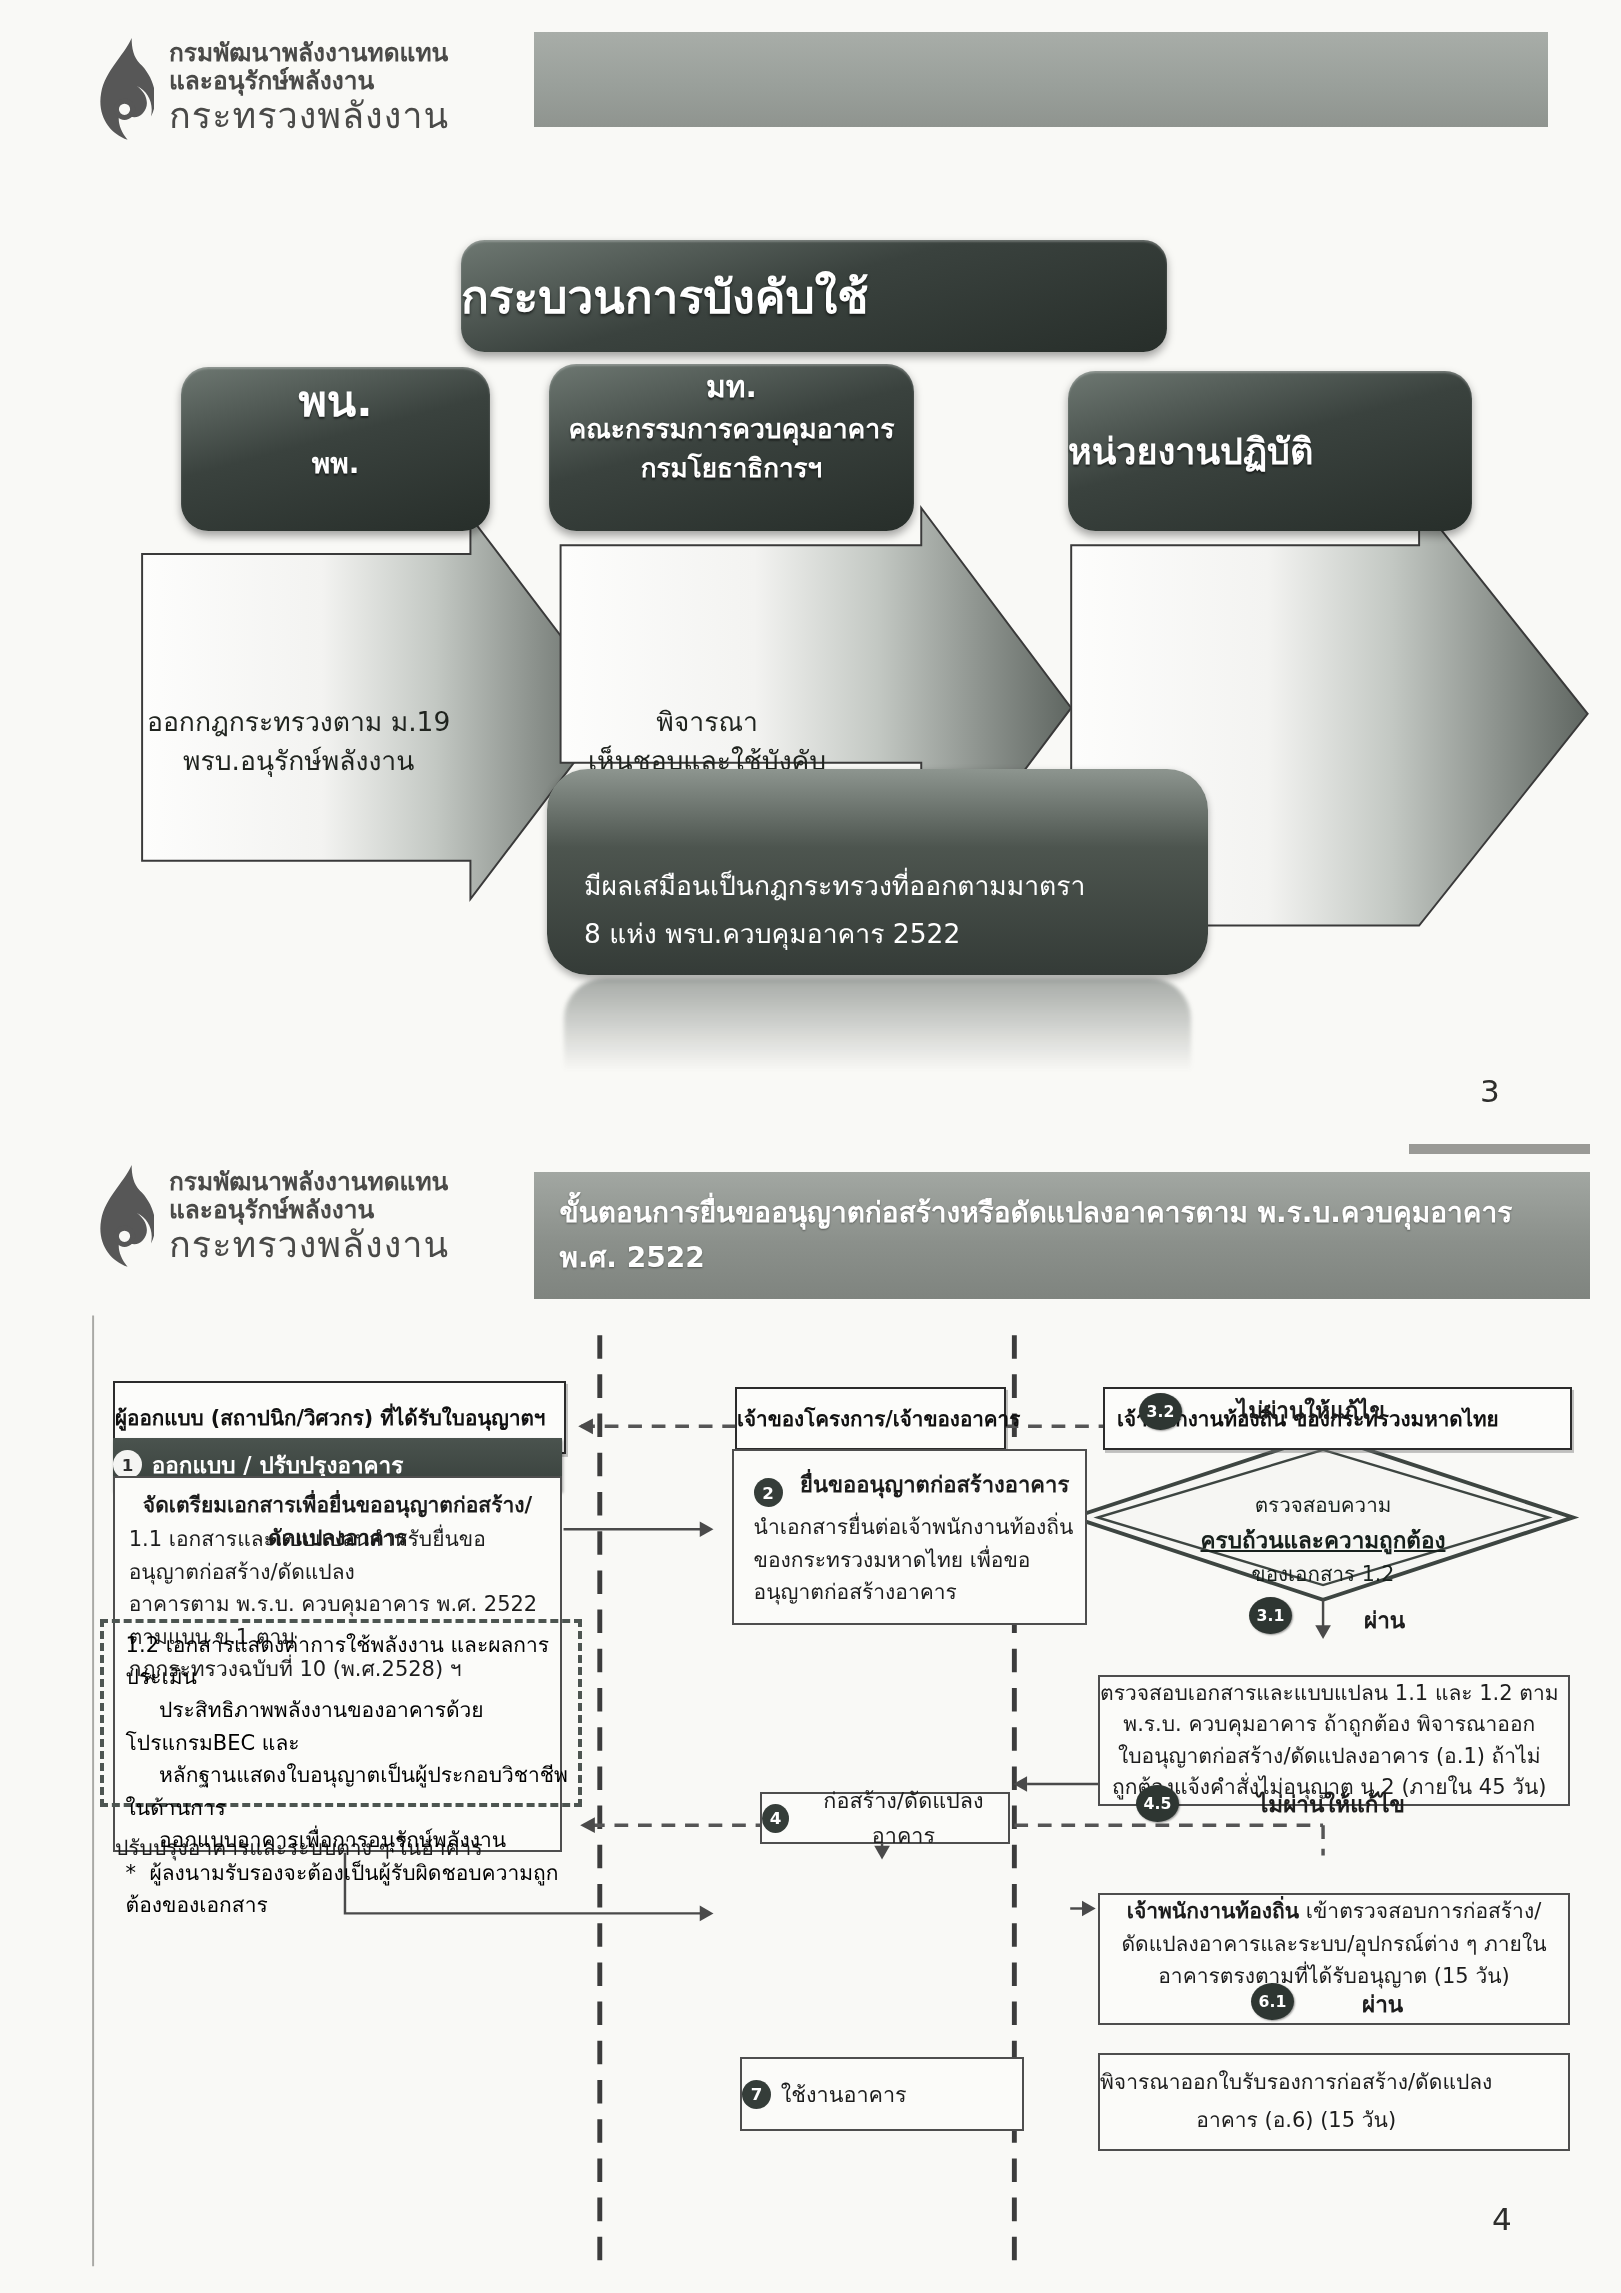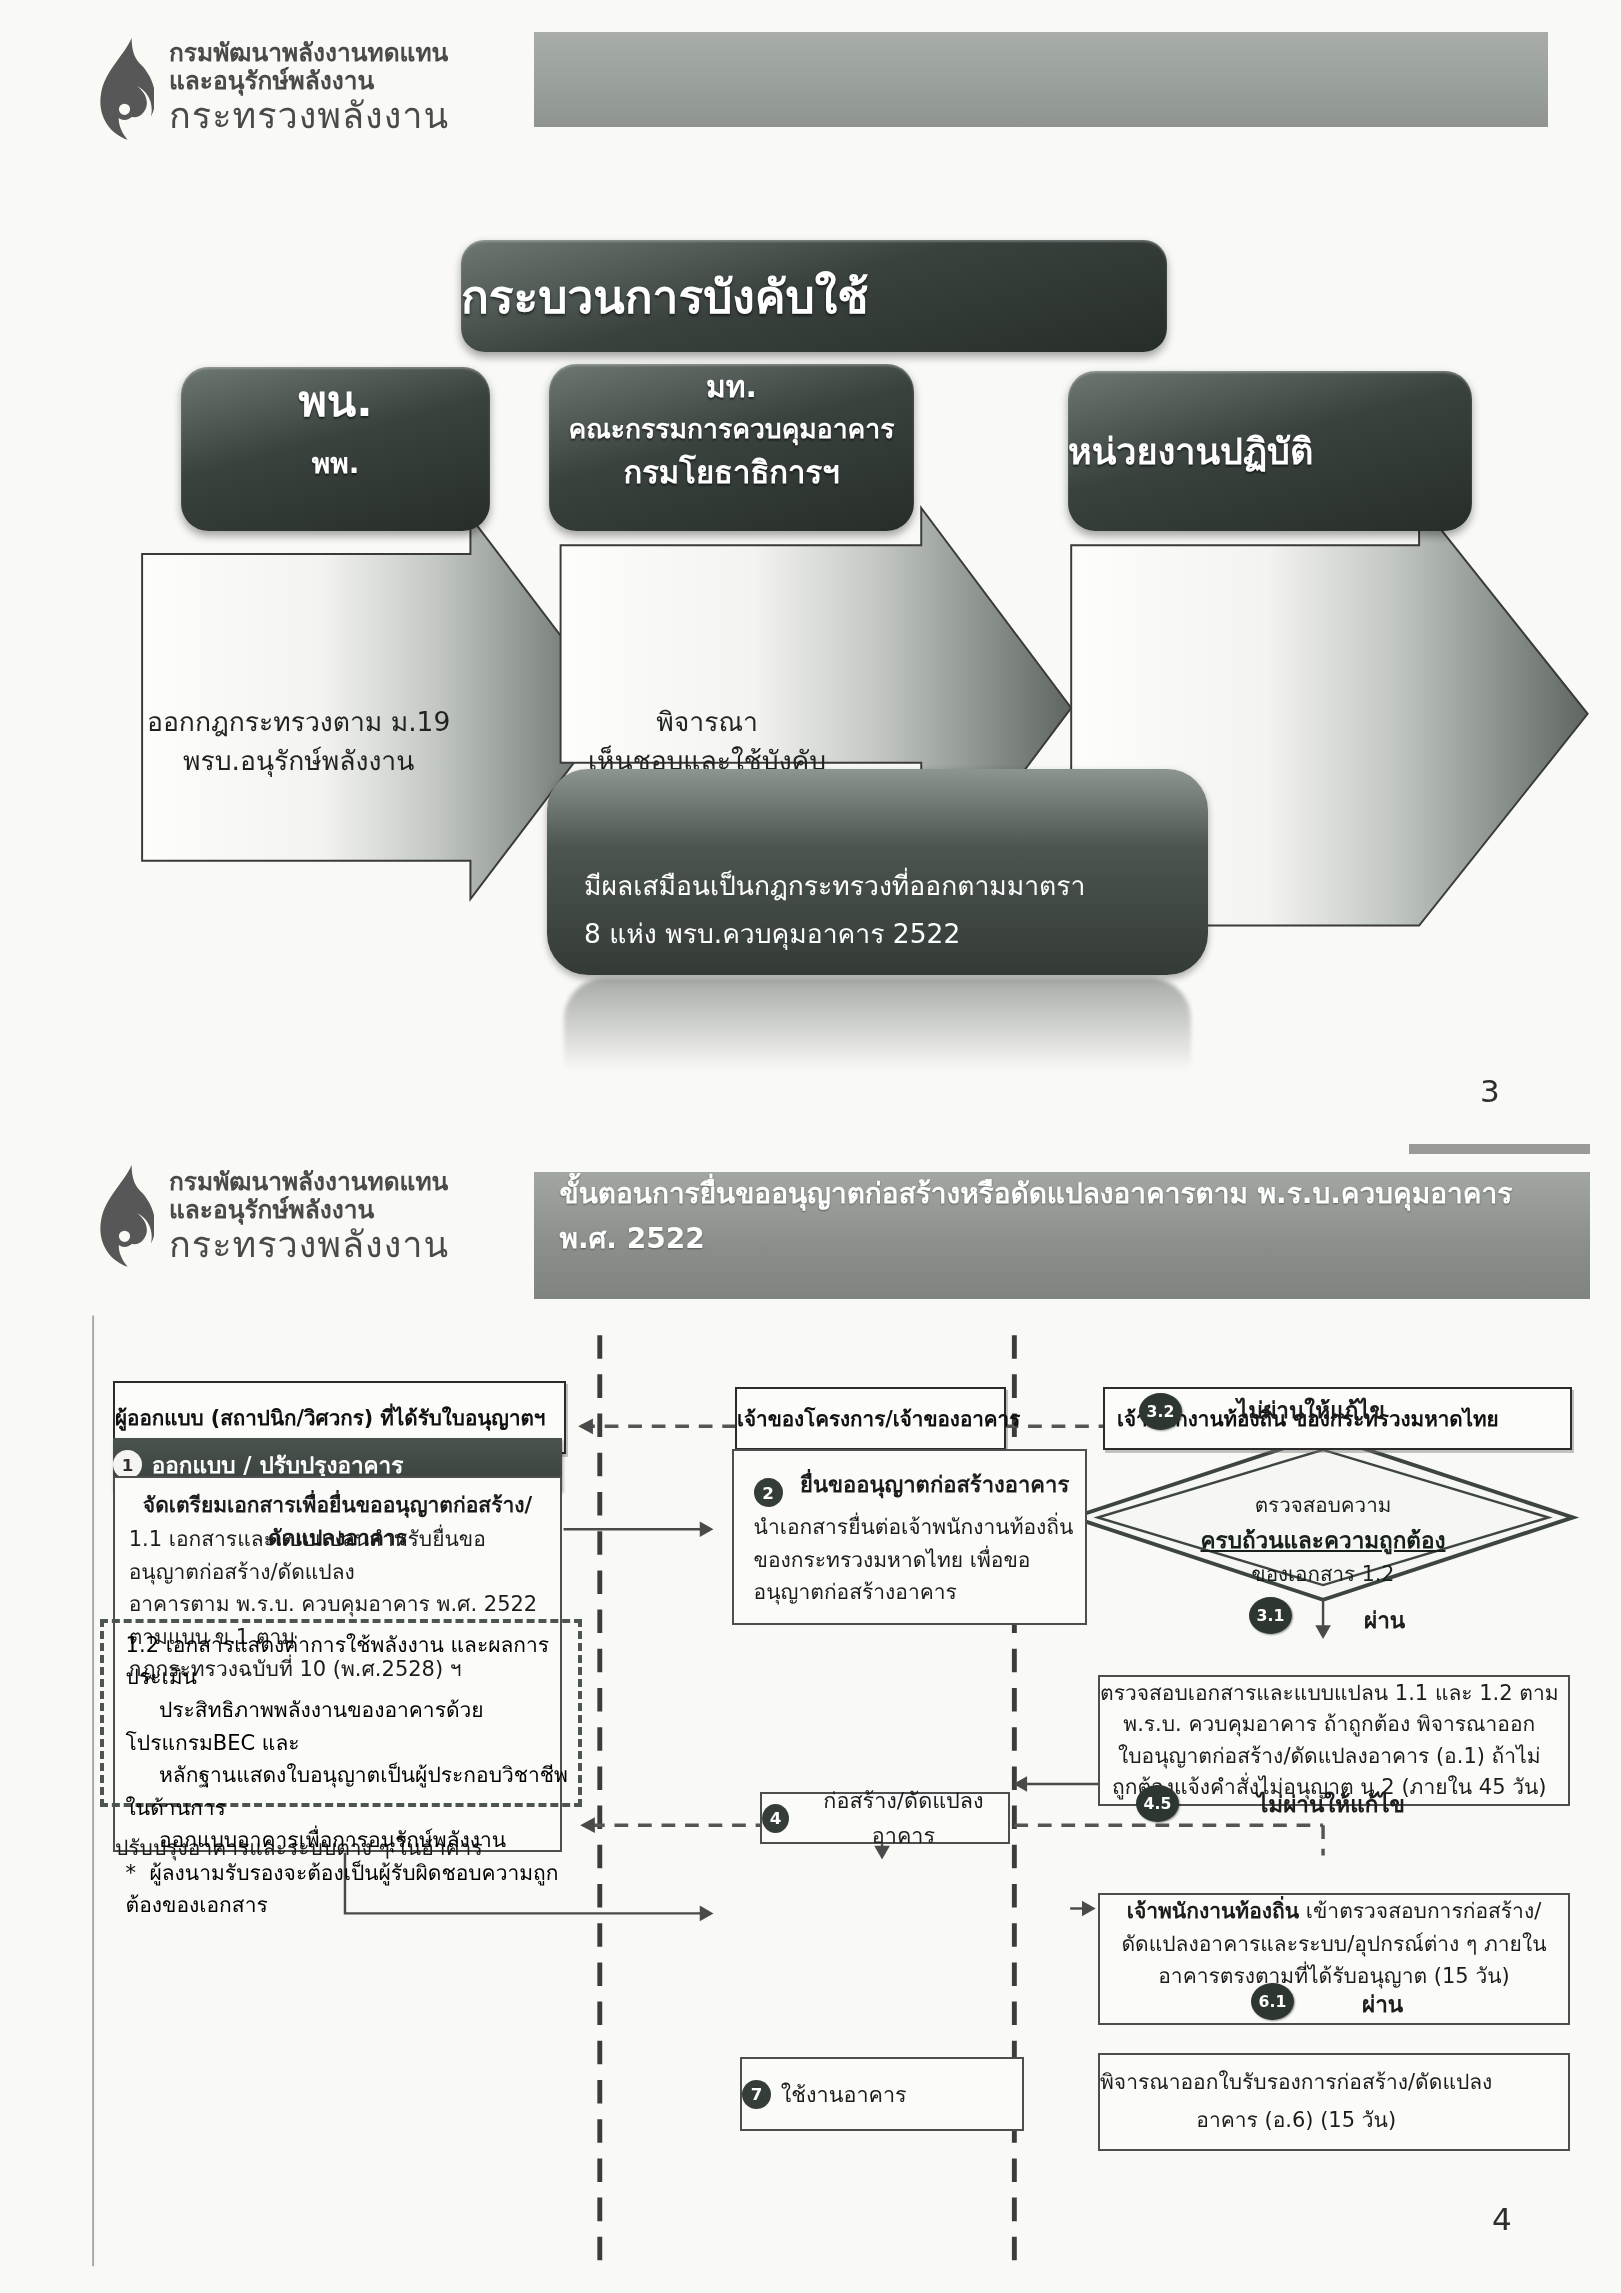--- a/index.html
+++ b/index.html
@@ -18,21 +18,21 @@
            color:#fff;box-shadow:0 4.9px 8.8px rgba(0,0,0,.35), inset 0 2px 2px rgba(255,255,255,.25);}
   .title1{border-radius:23.5px;font-size:46px;font-weight:bold;text-shadow:0 2px 2.9px rgba(0,0,0,.6);}
   .actor{border-radius:27.4px;font-weight:bold;text-shadow:0 2px 2px rgba(0,0,0,.55);}
   .arrowtext{font-size:26.5px;color:#20241f;line-height:1.45;font-weight:500;}
   .notebox{border-radius:41px;background:linear-gradient(180deg,#8d958f 0%,#4d554f 38%,#343b37 100%);
            color:#fff;font-size:26.5px;line-height:1.8;box-shadow:0 3.9px 7.8px rgba(0,0,0,.3);}
   .reflect{background:linear-gradient(180deg,rgba(84,92,87,.5),rgba(84,92,87,0));border-radius:41px 41px 0 0;filter:blur(2px);}
   .pgnum{font-size:31px;color:#2e2e2c;}
   
   .hbar{background:linear-gradient(180deg,#a2a7a2 0%,#8b908b 55%,#7f847f 100%);color:#fff;
-        font-size:28px;font-weight:bold;display:flex;align-items:flex-start;padding:0 25.5px;box-sizing:border-box;
+        font-size:28px;font-weight:bold;display:flex;align-items:center;padding:0 25.5px;box-sizing:border-box;
         text-shadow:0 1px 2px rgba(0,0,0,.4);line-height:1.6;}
   .colhead{background:#fcfcfa;border:2.9px solid #2b2b2b;box-shadow:2px 2.9px 0 rgba(120,120,120,.45);
            font-size:20.6px;font-weight:bold;color:#111;white-space:nowrap;}
   .wbox{background:#fbfbf9;border:2.5px solid #4e4e4e;color:#1c1c1c;box-sizing:border-box;}
   .step-dark{background:linear-gradient(180deg,#4a534e,#38403c);color:#fff;font-size:22.5px;font-weight:bold;
              box-shadow:1px 2px 2.9px rgba(0,0,0,.35);}
   .nbadge{display:inline-flex;width:29px;height:29px;border-radius:50%;align-items:center;justify-content:center;
           font-size:16.7px;font-weight:bold;vertical-align:-6.9px;margin-right:9.8px;}
   .nbadge.light{background:#f4f4f2;color:#2d2d2d;}
   .nbadge.dark{background:#353d39;color:#fff;}
@@ -122,21 +122,21 @@
       <span>กระบวนการบังคับใช้</span>
     </div>
 
     <div class="abs darkbox actor ctr" style="left:181px;top:331px;width:309px;height:164px;flex-direction:column;">
       <div style="font-size:43px;">พน.</div>
       <div style="font-size:28px;margin-top:5.9px;">พพ.</div>
     </div>
     <div class="abs darkbox actor ctr" style="left:549px;top:328px;width:365px;height:167px;flex-direction:column;line-height:1.5;">
       <div style="font-size:30px;">มท.</div>
       <div style="font-size:26.5px;">คณะกรรมการควบคุมอาคาร</div>
-      <div style="font-size:31px;">กรมโยธาธิการฯ</div>
+      <div style="font-size:26px;">กรมโยธาธิการฯ</div>
     </div>
     <div class="abs darkbox actor ctr" style="left:1068px;top:335px;width:404px;height:160px;">
       <span style="font-size:36px;">หน่วยงานปฏิบัติ</span>
     </div>
 
     <div class="abs arrowtext ctr ml" style="left:147px;top:637px;width:392px;height:137px;">ออกกฎกระทรวงตาม ม.19
 พรบ.อนุรักษ์พลังงาน</div>
     <div class="abs arrowtext ctr ml" style="left:588px;top:642px;width:323px;height:127px;">พิจารณา
 เห็นชอบและใช้บังคับ</div>
 

